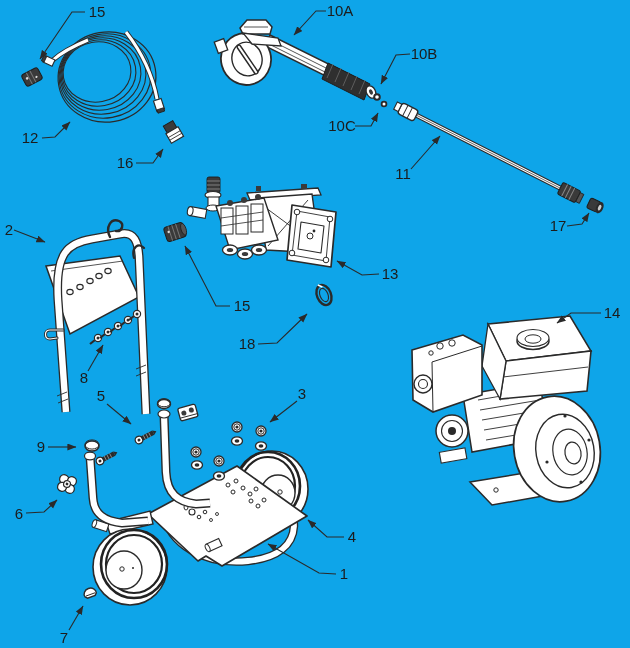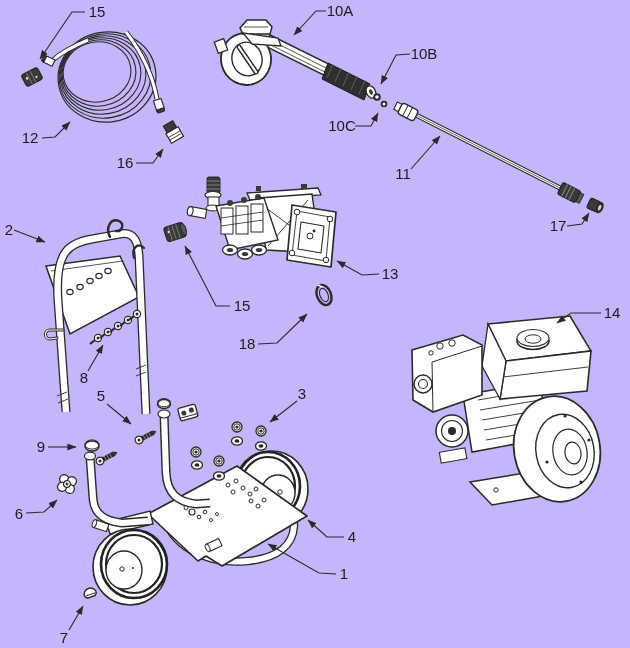--- a/index.html
+++ b/index.html
@@ -1,16 +1,16 @@
 <!DOCTYPE html>
 <html><head>
 <meta charset="utf-8">
 <style>
   html,body{margin:0;padding:0;background:#ffffff;}
-  #stage{width:630px;height:648px;background:#c4b5fd;position:relative;overflow:hidden;}
+  #stage{width:630px;height:648px;background:#0ea5e9;position:relative;overflow:hidden;}
   svg{display:block;}
   .callout{
     font-family:"Liberation Sans", sans-serif;
     font-size:15px;
     fill:#1c1c1c;
     text-anchor:middle;
   }
   .leader{stroke:#2a2a2a;stroke-width:1.1;fill:none;}
   .ln{stroke:#2a2a2a;fill:none;}
   .fw{fill:#ffffff;stroke:#2a2a2a;}

